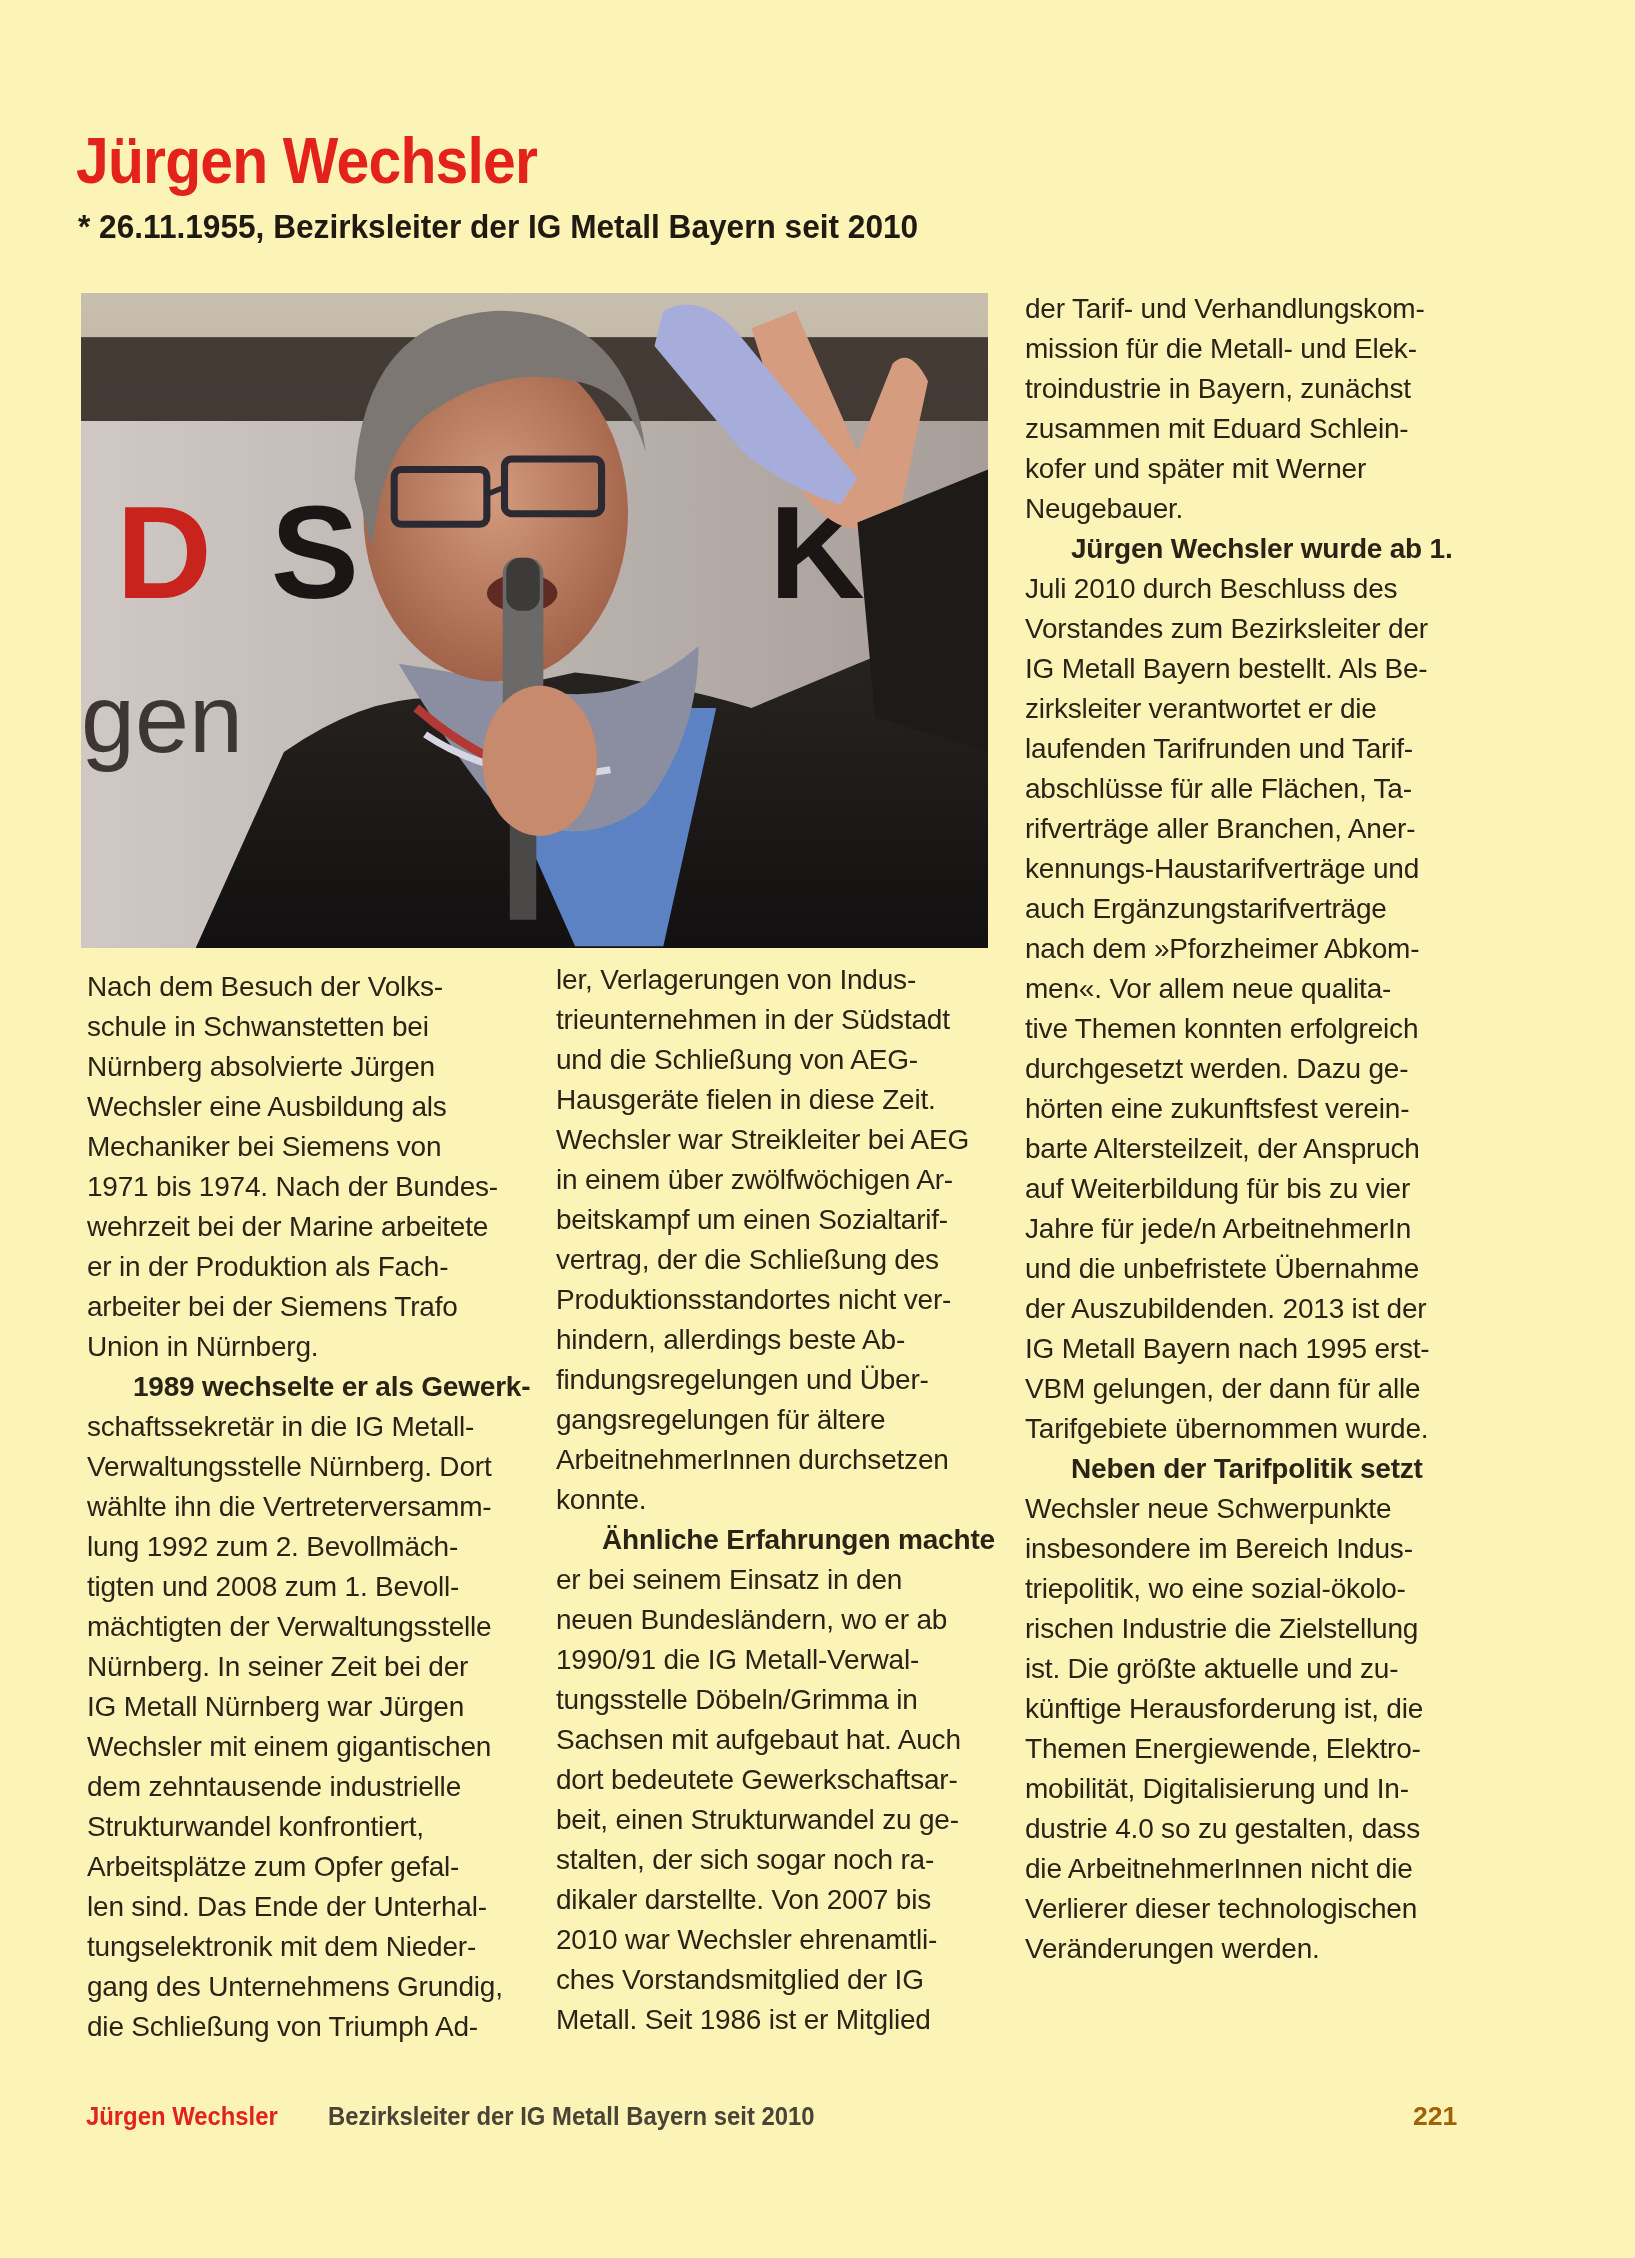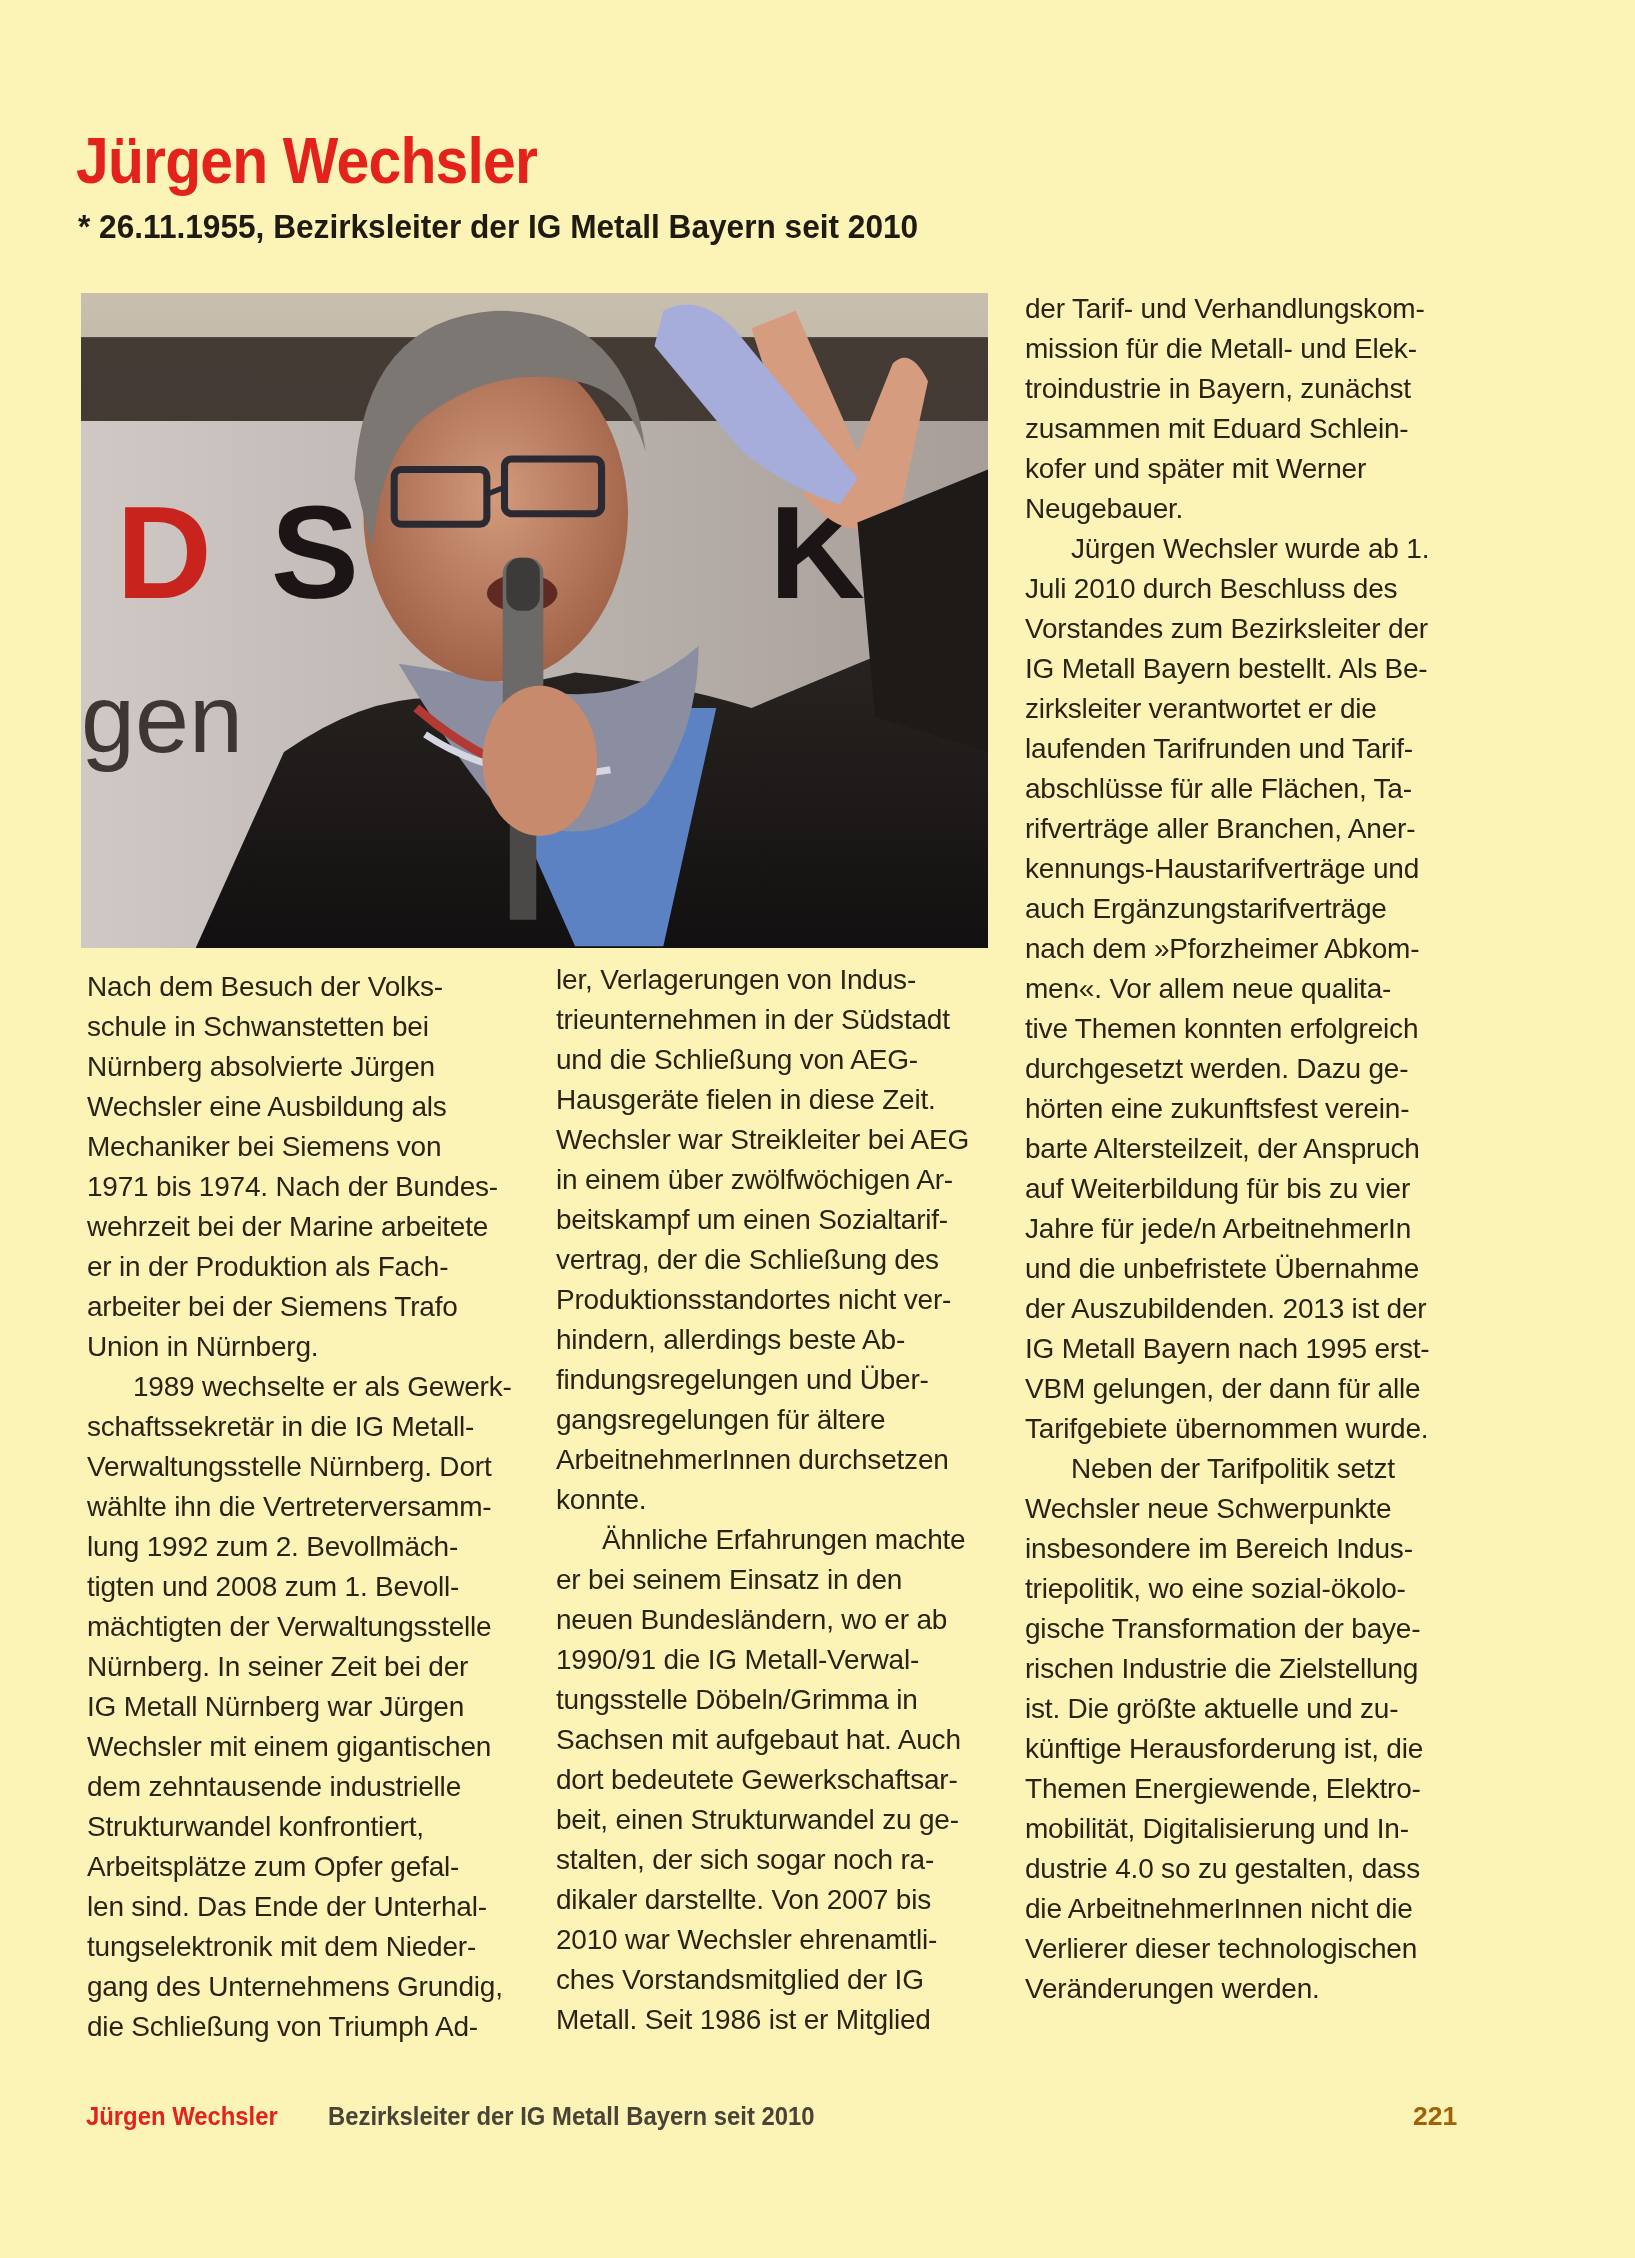--- a/index.html
+++ b/index.html
@@ -31,21 +31,21 @@
     overflow: hidden;
   }
   .photo svg { display: block; width: 100%; height: 100%; }
   .col {
     position: absolute;
     font-size: 28px; line-height: 40px;
     color: #2a2418;
     letter-spacing: -0.2px;
   }
   .col .line { display: block; white-space: nowrap; }
-  .col .line.indent { padding-left: 46px; }
+  .col .line.indent { padding-left: 46px; font-weight: bold; }
   .col-left { left: 87px; top: 967px; }
   .col-mid { left: 556px; top: 960px; }
   .col-right { left: 1025px; top: 289px; }
   .footer-name {
     position: absolute; left: 86px; top: 2100px;
     font-weight: bold; font-size: 26.5px; line-height: 32px;
     color: #e3231b;
     transform: scaleX(0.9); transform-origin: left top;
   }
   .footer-desc {
@@ -200,21 +200,20 @@
     <span class="line">Jahre für jede/n ArbeitnehmerIn</span>
     <span class="line">und die unbefristete Übernahme</span>
     <span class="line">der Auszubildenden. 2013 ist der</span>
     <span class="line">IG Metall Bayern nach 1995 erst-</span>
     <span class="line">VBM gelungen, der dann für alle</span>
     <span class="line">Tarifgebiete übernommen wurde.</span>
     <span class="line indent">Neben der Tarifpolitik setzt</span>
     <span class="line">Wechsler neue Schwerpunkte</span>
     <span class="line">insbesondere im Bereich Indus-</span>
     <span class="line">triepolitik, wo eine sozial-ökolo-</span>
-    <span class="line">gische Transformation der baye-</span>
     <span class="line">rischen Industrie die Zielstellung</span>
     <span class="line">ist. Die größte aktuelle und zu-</span>
     <span class="line">künftige Herausforderung ist, die</span>
     <span class="line">Themen Energiewende, Elektro-</span>
     <span class="line">mobilität, Digitalisierung und In-</span>
     <span class="line">dustrie 4.0 so zu gestalten, dass</span>
     <span class="line">die ArbeitnehmerInnen nicht die</span>
     <span class="line">Verlierer dieser technologischen</span>
     <span class="line">Veränderungen werden.</span>
   </div>

